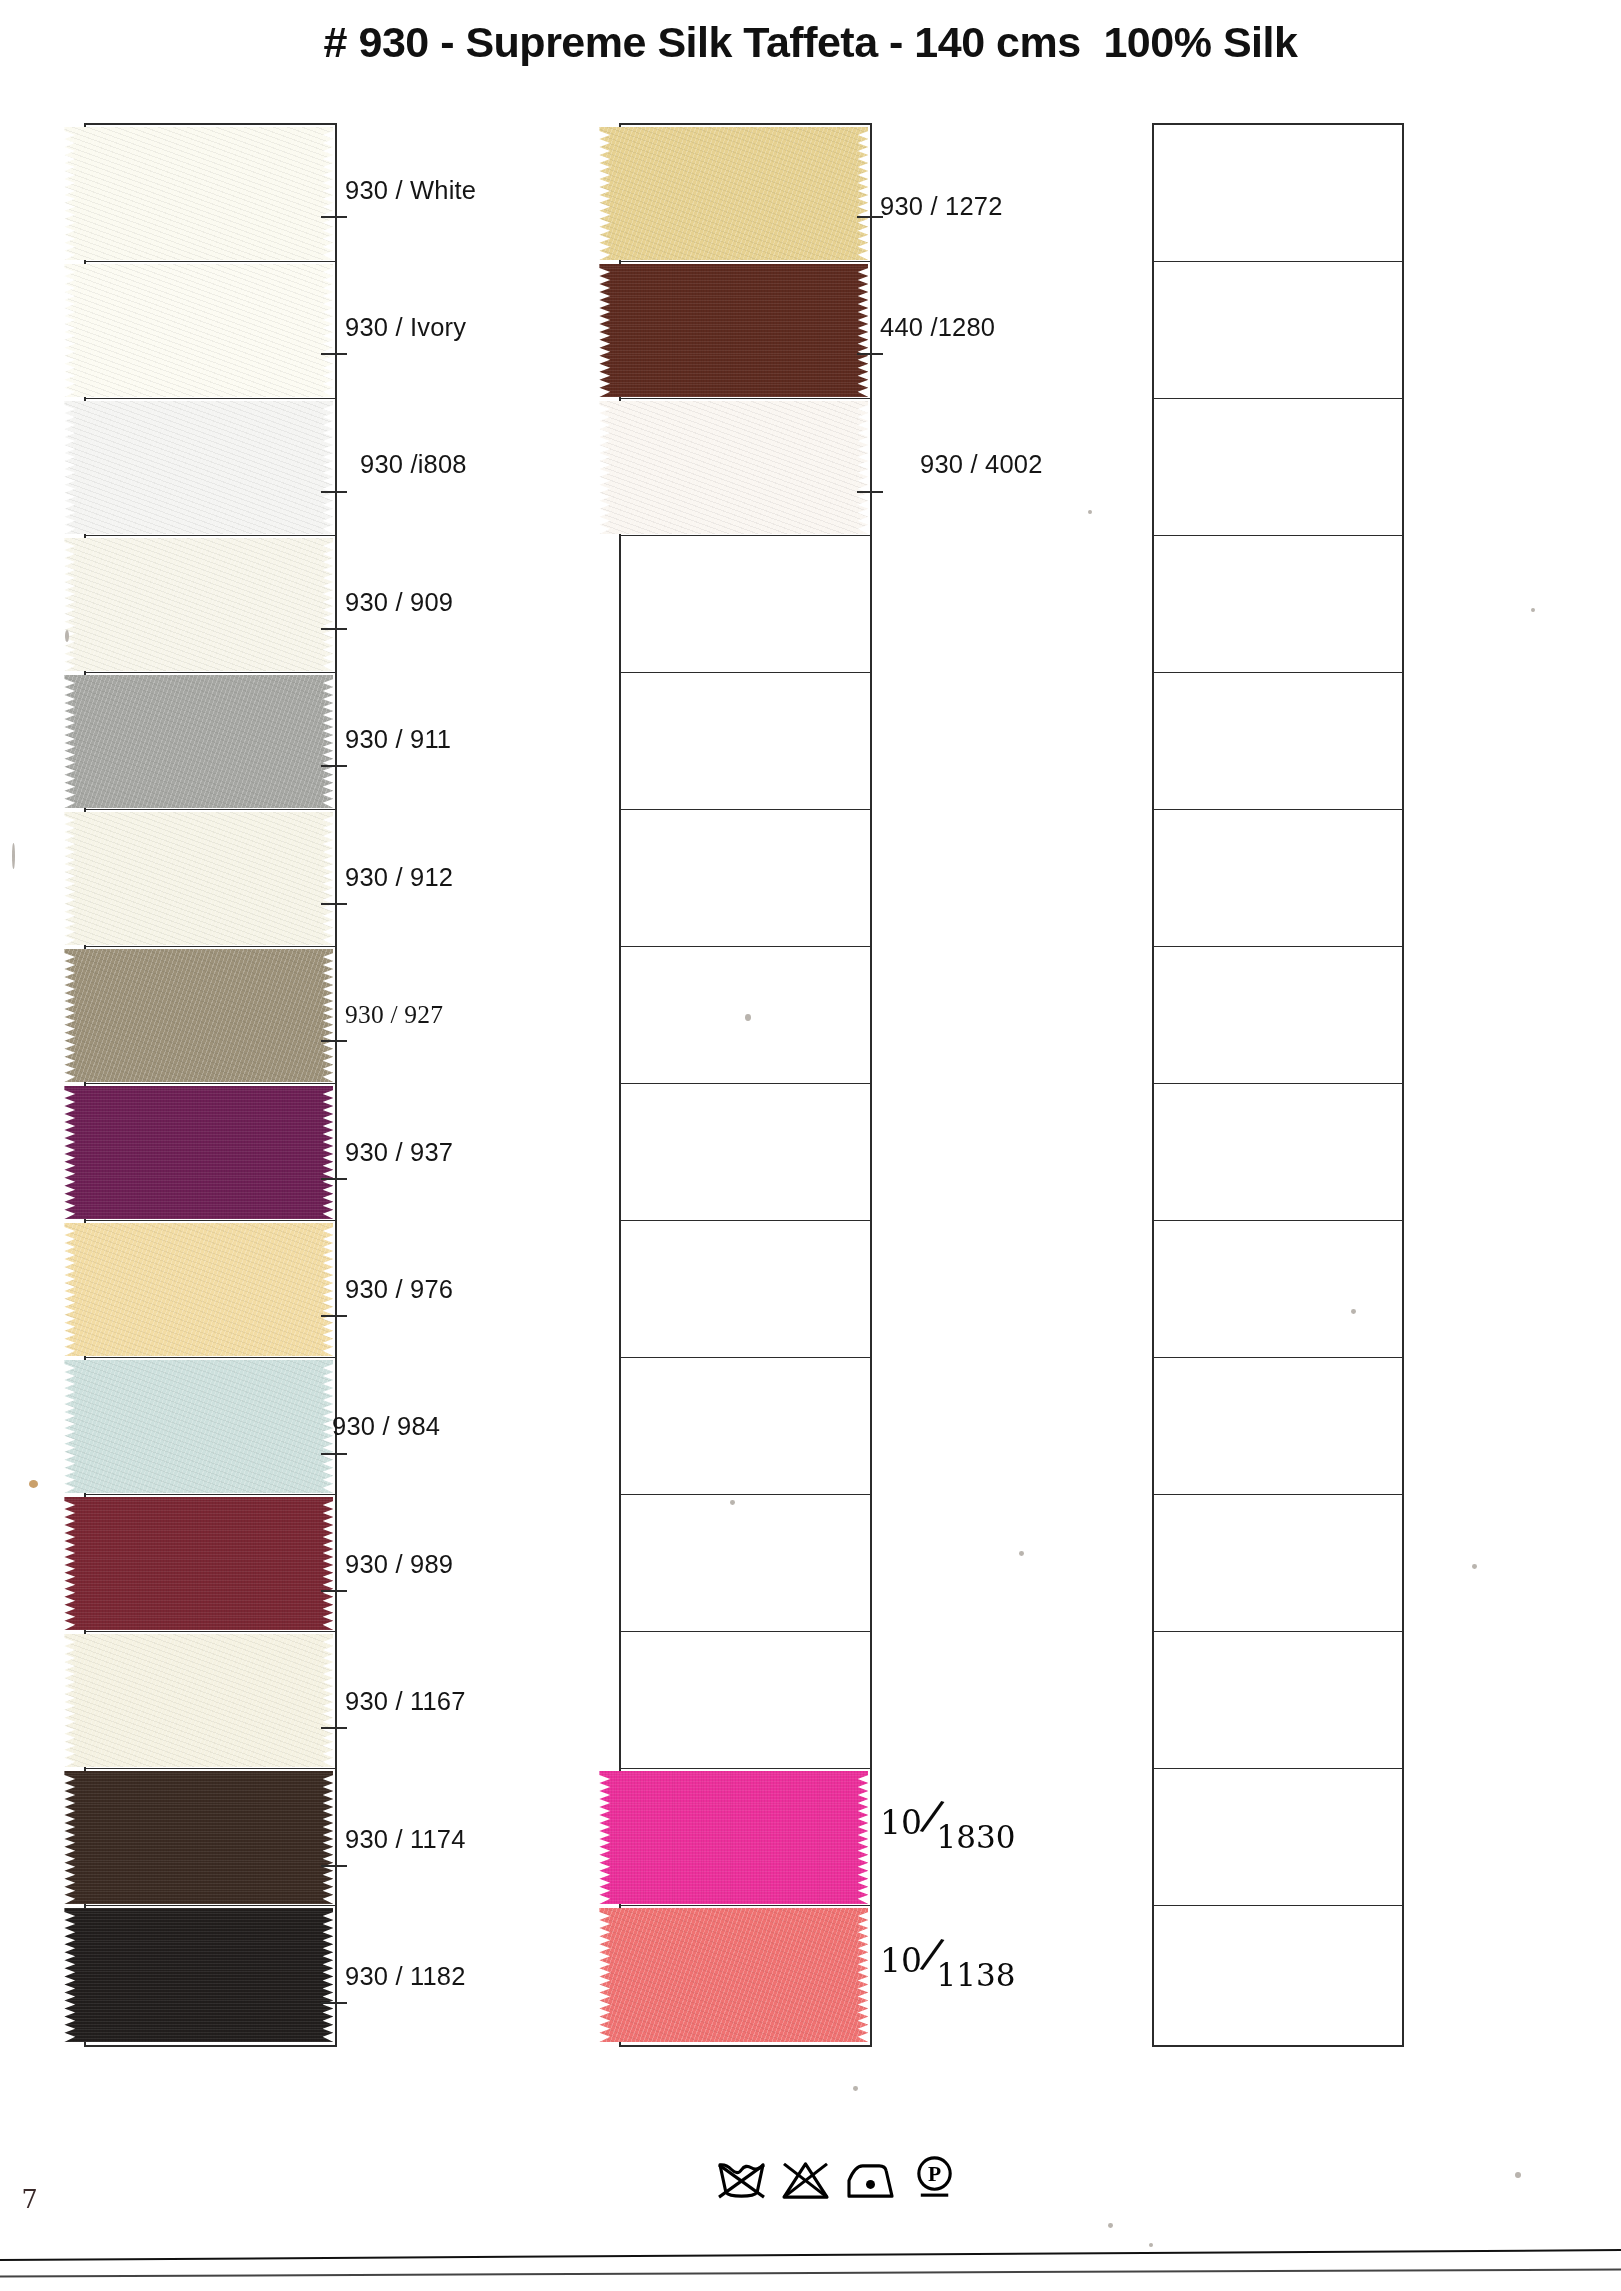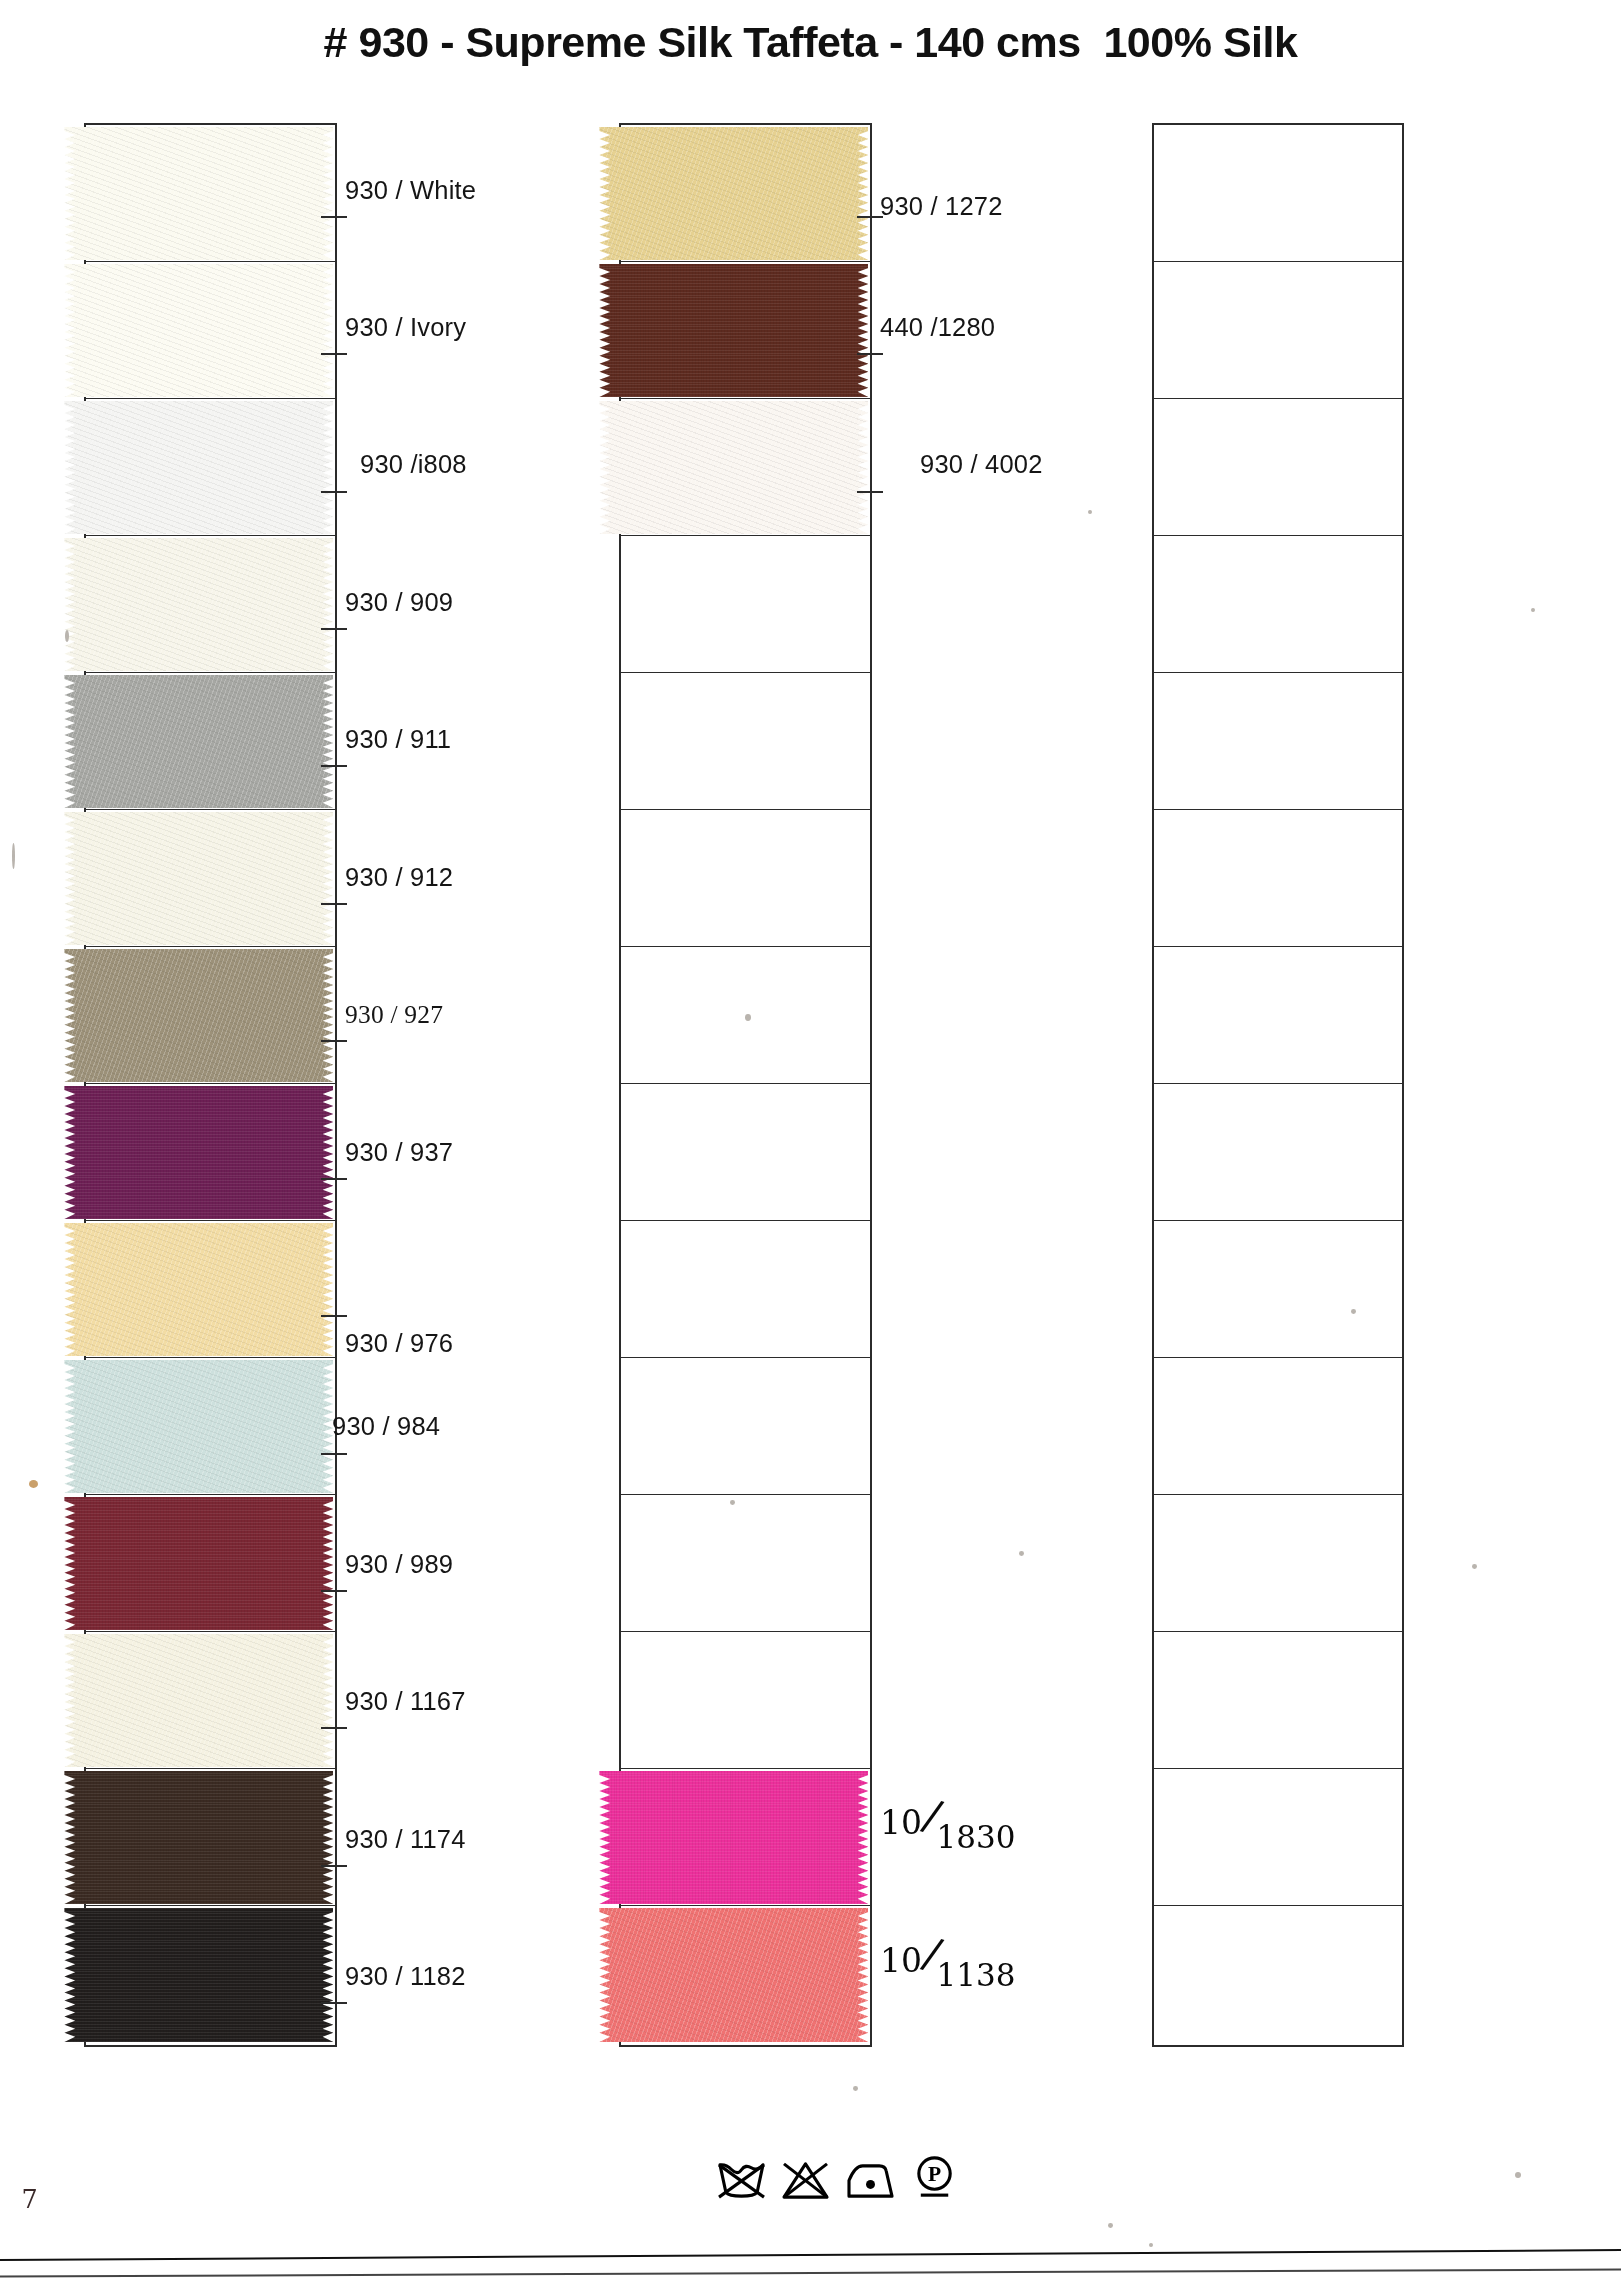--- a/index.html
+++ b/index.html
@@ -286,21 +286,21 @@
     <div class="label" style="left: 345px; top: 588px;">930 / 909</div>
     <div class="tick" style="left: 321px; top: 628px;"></div>
     <div class="label" style="left: 345px; top: 725px;">930 / 911</div>
     <div class="tick" style="left: 321px; top: 765px;"></div>
     <div class="label" style="left: 345px; top: 863px;">930 / 912</div>
     <div class="tick" style="left: 321px; top: 903px;"></div>
     <div class="label" style="left: 345px; top: 1000px; font-family: Liberation Serif, serif;">930 / 927</div>
     <div class="tick" style="left: 321px; top: 1040px;"></div>
     <div class="label" style="left: 345px; top: 1138px;">930 / 937</div>
     <div class="tick" style="left: 321px; top: 1178px;"></div>
-    <div class="label" style="left: 345px; top: 1329px;">930 / 976</div>
+    <div class="label" style="left: 345px; top: 1275px;">930 / 976</div>
     <div class="tick" style="left: 321px; top: 1315px;"></div>
     <div class="label" style="left: 332px; top: 1412px;">930 / 984</div>
     <div class="tick" style="left: 321px; top: 1453px;"></div>
     <div class="label" style="left: 345px; top: 1550px;">930 / 989</div>
     <div class="tick" style="left: 321px; top: 1590px;"></div>
     <div class="label" style="left: 345px; top: 1687px;">930 / 1167</div>
     <div class="tick" style="left: 321px; top: 1727px;"></div>
     <div class="label" style="left: 345px; top: 1825px;">930 / 1174</div>
     <div class="tick" style="left: 321px; top: 1865px;"></div>
     <div class="label" style="left: 345px; top: 1962px;">930 / 1182</div>

